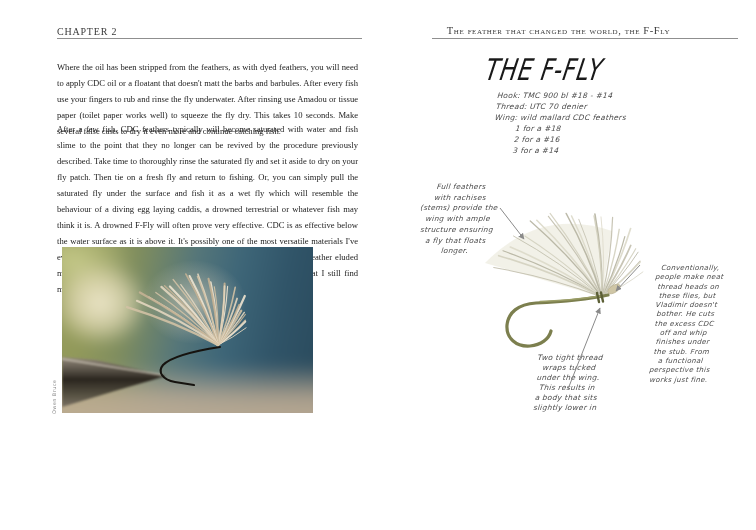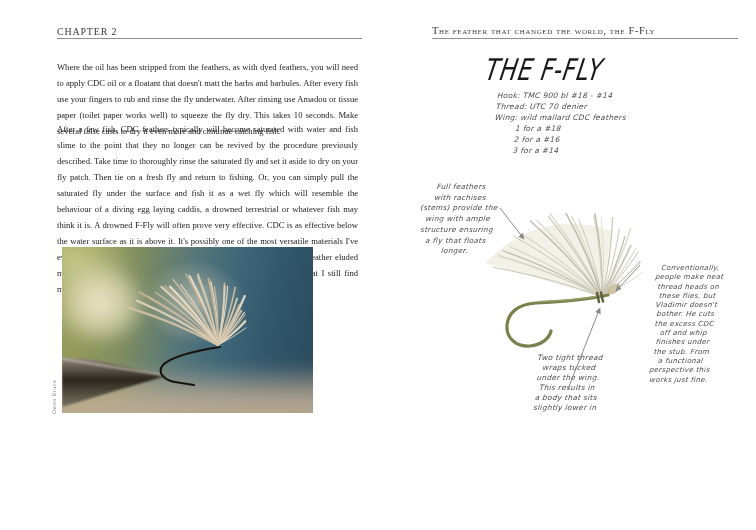--- a/index.html
+++ b/index.html
@@ -117,21 +117,21 @@
         <path d="M158,100 C132,104 110,109 101,118 C95,125 101,133 113,135 L132,138" fill="none" stroke-width="2.1" stroke-linecap="round" stroke="#16130f"></path>
       </svg>
     </figure>
 
     <div class="abs credit">Owen Bruce</div>
 
     <div class="abs pagenum" style="left:55px;top:486px;">32</div>
   </section>
 
   <section>
-    <div class="abs running-head sc" style="left:432px;top:25px;width:253px;text-align:left;">The feather that changed the world, the F-Fly</div>
+    <div class="abs running-head sc" style="left:432px;top:25px;width:253px;text-align:center;">The feather that changed the world, the F-Fly</div>
     <div class="abs head-rule" style="left:432px;top:38px;width:306px;"></div>
 
     <h1 class="abs hand-title" style="left:489px;top:52px;">THE F-FLY</h1>
 
     <pre class="abs hand recipe" style="left:498px;top:90px;">Hook: TMC 900 bl #18 - #14
 Thread: UTC 70 denier
 Wing: wild mallard CDC feathers
         1 for a #18
         2 for a #16
         3 for a #14</pre>

